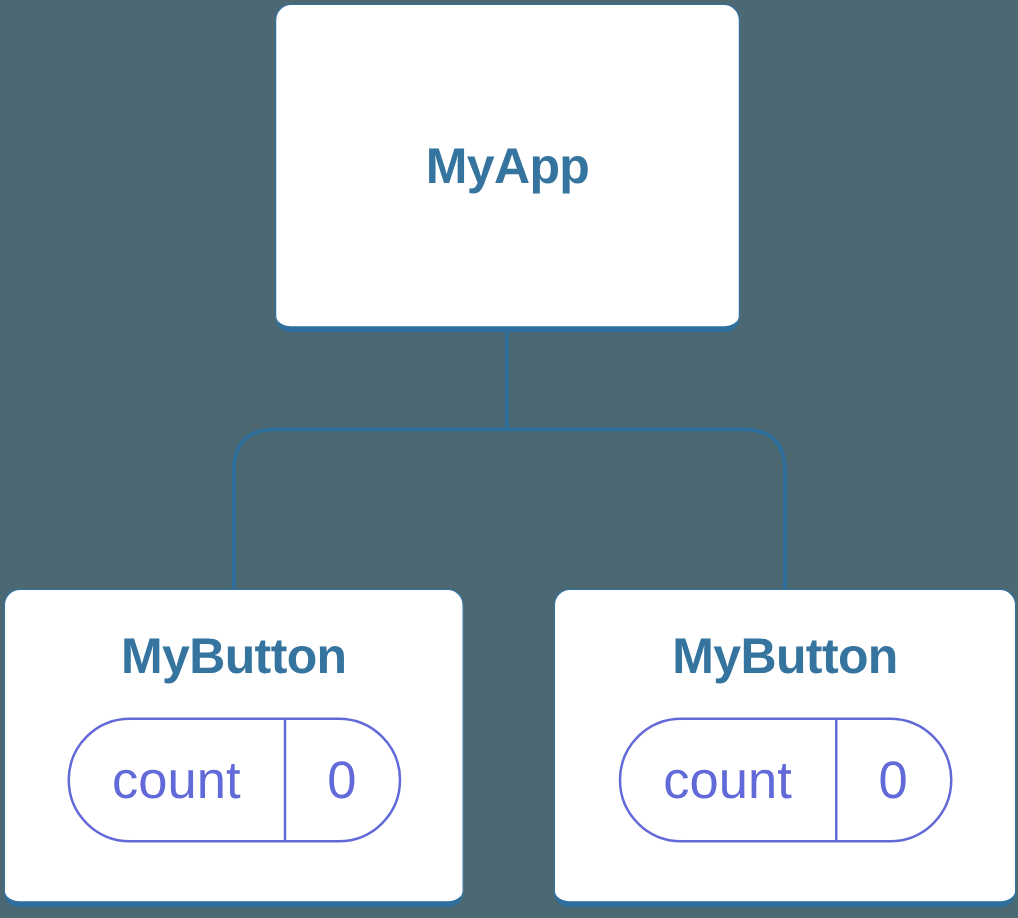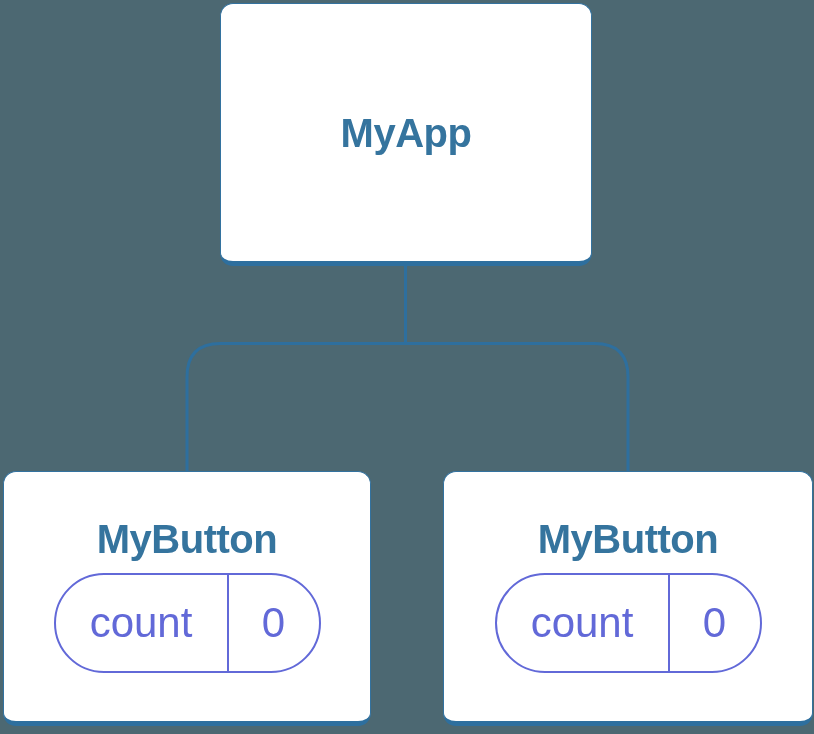--- a/index.html
+++ b/index.html
@@ -46,24 +46,24 @@
   }
 
   #node-mybutton-1 {
     left: 3px; top: 471px;
     width: 368px; height: 255px;
   }
   #node-mybutton-2 {
     left: 443px; top: 471px;
     width: 370px; height: 255px;
   }
-  .child-node .node-title { margin-top: 44px; }
+  .child-node .node-title { margin-top: 30px; }
 
   .state-pill {
-    margin-top: 11px;
+    margin-top: 26px;
     width: 267px;
     height: 100px;
     border: 2px solid var(--state);
     border-radius: 50px;
     display: flex;
     align-items: stretch;
     overflow: hidden;
     color: var(--state);
     font-size: 42px;
   }

